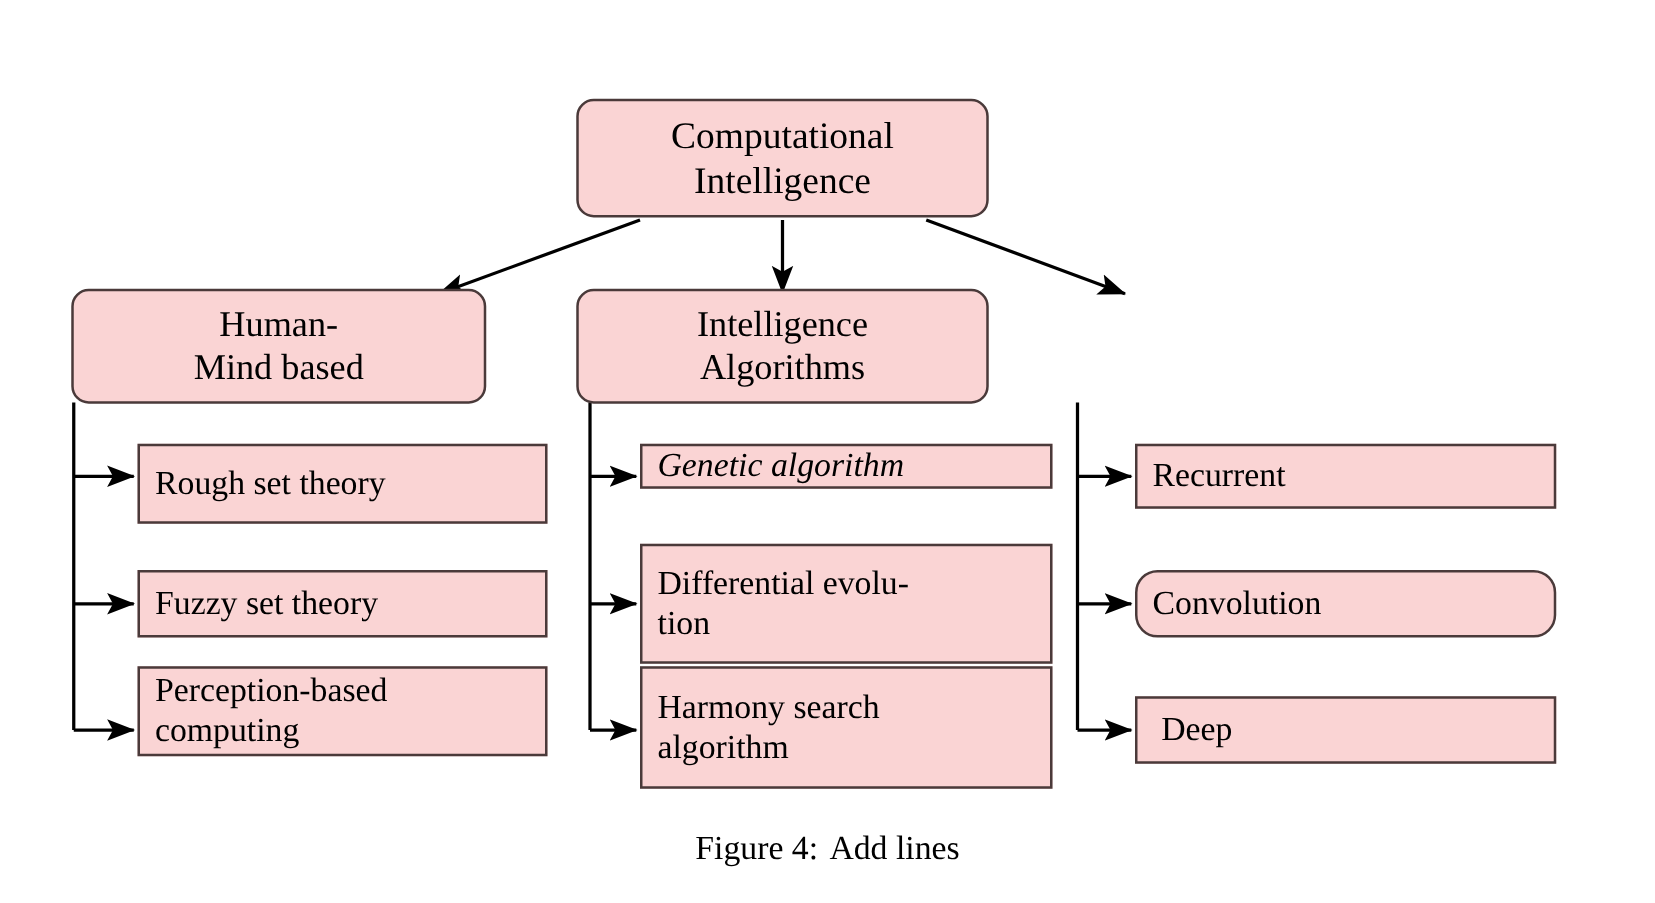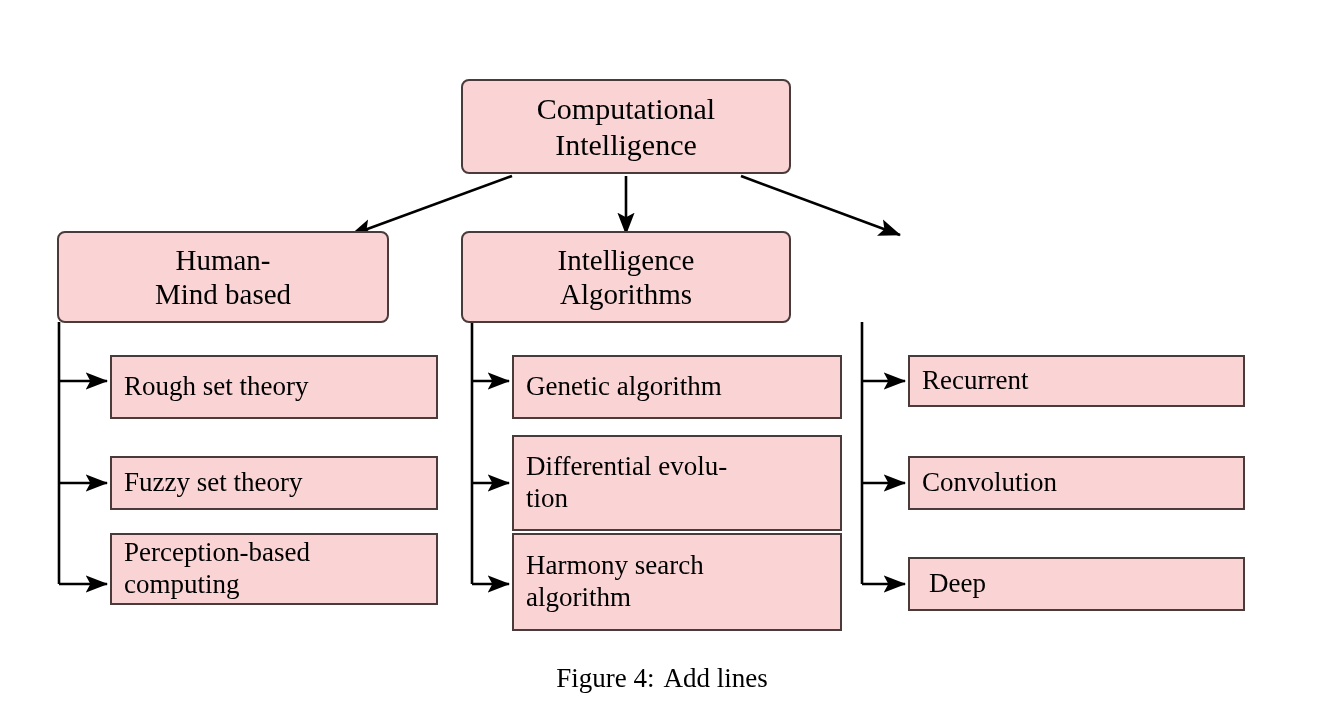--- a/index.html
+++ b/index.html
@@ -32,21 +32,21 @@
     box-sizing: border-box;
     background: #fad4d4;
     border: 2px solid #4a3a3a;
     display: flex;
     flex-direction: column;
     justify-content: center;
     color: #000000;
     line-height: 1.18;
   }
   .node.rounded {
-    border-radius: 8px;
+    border-radius: 14px;
     align-items: center;
     text-align: center;
   }
   .node.leaf {
     border-radius: 0;
     align-items: flex-start;
     text-align: left;
     padding-left: 12px;
     padding-right: 8px;
   }
@@ -67,27 +67,27 @@
   #node-cat-0 { left: 57px;  top: 231px; width: 332px; height: 92px; font-size: 29px; }
   #node-cat-1 { left: 461px; top: 231px; width: 330px; height: 92px; font-size: 29px; }
   #node-cat-2 { left: 872px; top: 231px; width: 320px; height: 92px; font-size: 29px; }
 
   
   #node-c0-l0 { left: 110px; top: 355px; width: 328px; height: 64px; font-size: 27px; }
   #node-c0-l1 { left: 110px; top: 456px; width: 328px; height: 54px; font-size: 27px; }
   #node-c0-l2 { left: 110px; top: 533px; width: 328px; height: 72px; font-size: 27px; }
 
   
-  #node-c1-l0 { left: 512px; top: 355px; width: 330px; height: 64px; font-size: 27px; }
+  #node-c1-l0 { left: 512px; top: 355px; width: 330px; height: 36px; font-size: 27px; font-style: italic; }
   #node-c1-l1 { left: 512px; top: 435px; width: 330px; height: 96px; font-size: 27px; }
   #node-c1-l2 { left: 512px; top: 533px; width: 330px; height: 98px; font-size: 27px; }
 
   
   #node-c2-l0 { left: 908px; top: 355px; width: 337px; height: 52px; font-size: 27px; }
-  #node-c2-l1 { left: 908px; top: 456px; width: 337px; height: 54px; font-size: 27px; }
+  #node-c2-l1 { left: 908px; top: 456px; width: 337px; height: 54px; font-size: 27px; border-radius: 18px; }
   #node-c2-l2 { left: 908px; top: 557px; width: 337px; height: 54px; font-size: 27px; padding-left: 19px; }
 
   #figure-caption {
     position: absolute;
     left: 0;
     top: 663px;
     width: 1324px;
     text-align: center;
     font-size: 27px;
     color: #000000;

